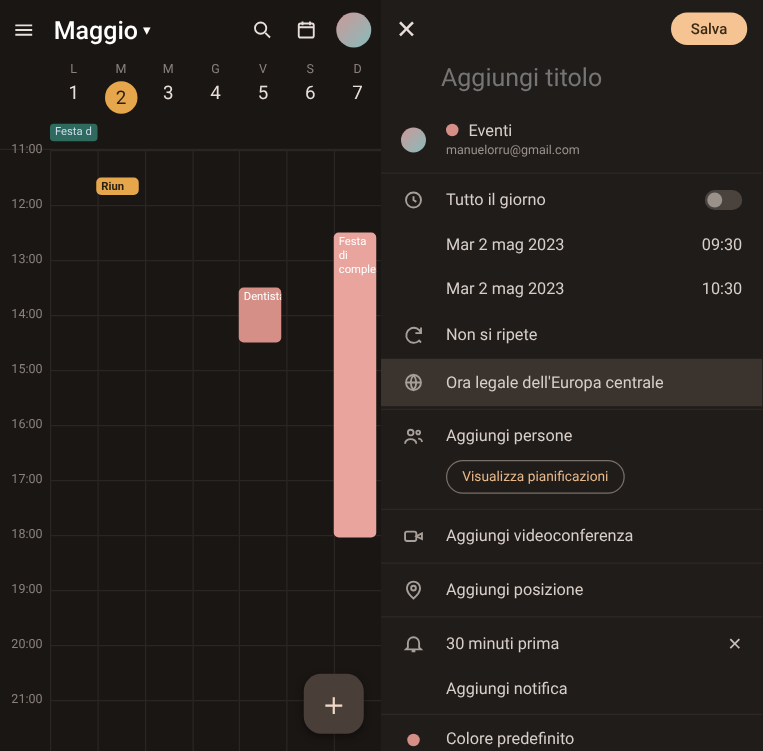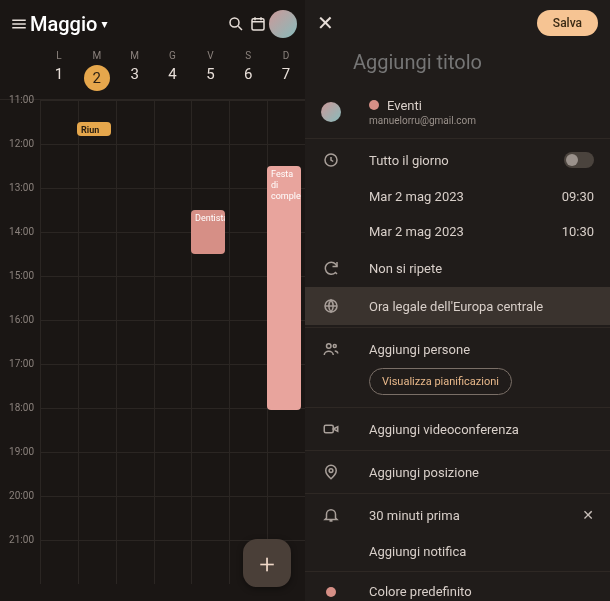--- a/index.html
+++ b/index.html
@@ -1,20 +1,20 @@
 <!DOCTYPE html>
 <html><head>
 <meta charset="utf-8">
 <style>
   * { box-sizing: border-box; margin: 0; padding: 0; font-family: Roboto, Arial, sans-serif; }
   body { background: #1a1614; width: 610px; height: 601px; overflow: hidden; display: flex; color: #e0d8d4; }
   
   
   .left { width: 305px; height: 100%; position: relative; background: #1a1614; }
-  .cal-header { display: flex; align-items: center; padding: 10px 8px 8px; gap: 0; }
+  .cal-header { display: flex; align-items: center; padding: 10px 8px 8px; gap: 13px; }
   .menu-icon, .search-icon, .today-icon { width: 22px; height: 22px; display:flex;align-items:center;justify-content:center; color:#e8dfd9; cursor:pointer;}
   .month-label { font-size: 20px; font-weight:500; color:#fff; display:flex;align-items:center;gap:4px;}
   .spacer { flex:1; }
   .avatar { width:28px;height:28px;border-radius:50%; background: linear-gradient(135deg,#c99 0%,#8bb 100%); }
   
   .day-header { display:grid; grid-template-columns: 40px repeat(7,1fr); padding: 4px 0 8px;}
   .day-col { text-align:center; }
   .day-letter { font-size:10px; color:#8a817c; }
   .day-num { font-size:15px; color:#e8dfd9; margin-top:4px; }
   .day-num.selected { background:#e6a74c; color:#2a1f12; width:26px;height:26px;line-height:26px;border-radius:50%; margin:4px auto 0;}
@@ -34,21 +34,21 @@
   .fab { position:absolute; bottom:14px; right:14px; width:48px;height:48px;border-radius:14px;background:#4a3f38;color:#f0d8c8;font-size:26px;display:flex;align-items:center;justify-content:center;cursor:pointer;box-shadow:0 2px 6px rgba(0,0,0,.4);}
   
   
   .right { width:305px; height:100%; background:#201c1a; overflow-y:auto; position:relative;}
   .r-header { display:flex; align-items:center; padding:10px 12px; gap:12px;}
   .close-btn { font-size:20px; color:#e8dfd9; cursor:pointer; width:24px;}
   .save-btn { background:#f6c493; color:#3a2a14; font-size:12px; font-weight:500; padding:6px 16px; border-radius:16px; cursor:pointer; margin-left:auto;}
   
   .title-input { font-size:20px; color:#8a817c; padding: 4px 16px 14px 48px; outline:none; background:none; border:none; width:100%;}
   
-  .row { display:flex; align-items:center; padding:10px 16px 10px 16px; gap:28px; font-size:13px; color:#d8cfc9;}
+  .row { display:flex; align-items:center; padding:10px 16px 10px 16px; gap:16px; font-size:13px; color:#d8cfc9;}
   .row.highlight { background:#3a332e; }
   .row-icon { width:20px; display:flex; justify-content:center; color:#a89f99; flex-shrink:0;}
   .row-icon.blank { width:20px; }
   .row .sub { font-size:10px; color:#9a918b; margin-top:2px;}
   .row .col { flex:1; }
   .row .end { margin-left:auto; color:#d8cfc9;}
   
   .calendar-dot { width:10px;height:10px;border-radius:50%;background:#d68f86;display:inline-block;margin-right:8px;}
   .avatar-sm { width:20px;height:20px;border-radius:50%; background:linear-gradient(135deg,#c99 0%,#8bb 100%);}
   
@@ -118,20 +118,26 @@
     <div class="day-col">
         <div class="day-letter">S</div>
         <div class="day-num">6</div>
       </div>
     <div class="day-col">
         <div class="day-letter">D</div>
         <div class="day-num">7</div>
       </div>
   </div>
 
+  <div class="allday-row">
+    <div></div>
+    <div>
+        <div class="allday-chip">Festa d</div>
+      </div>
+  </div>
 
   <div class="grid">
 
     <div class="hour">11:00</div>
       <div class="cell"></div>
       <div class="cell"></div>
       <div class="cell"></div>
       <div class="cell"></div>
       <div class="cell"></div>
       <div class="cell"></div>

